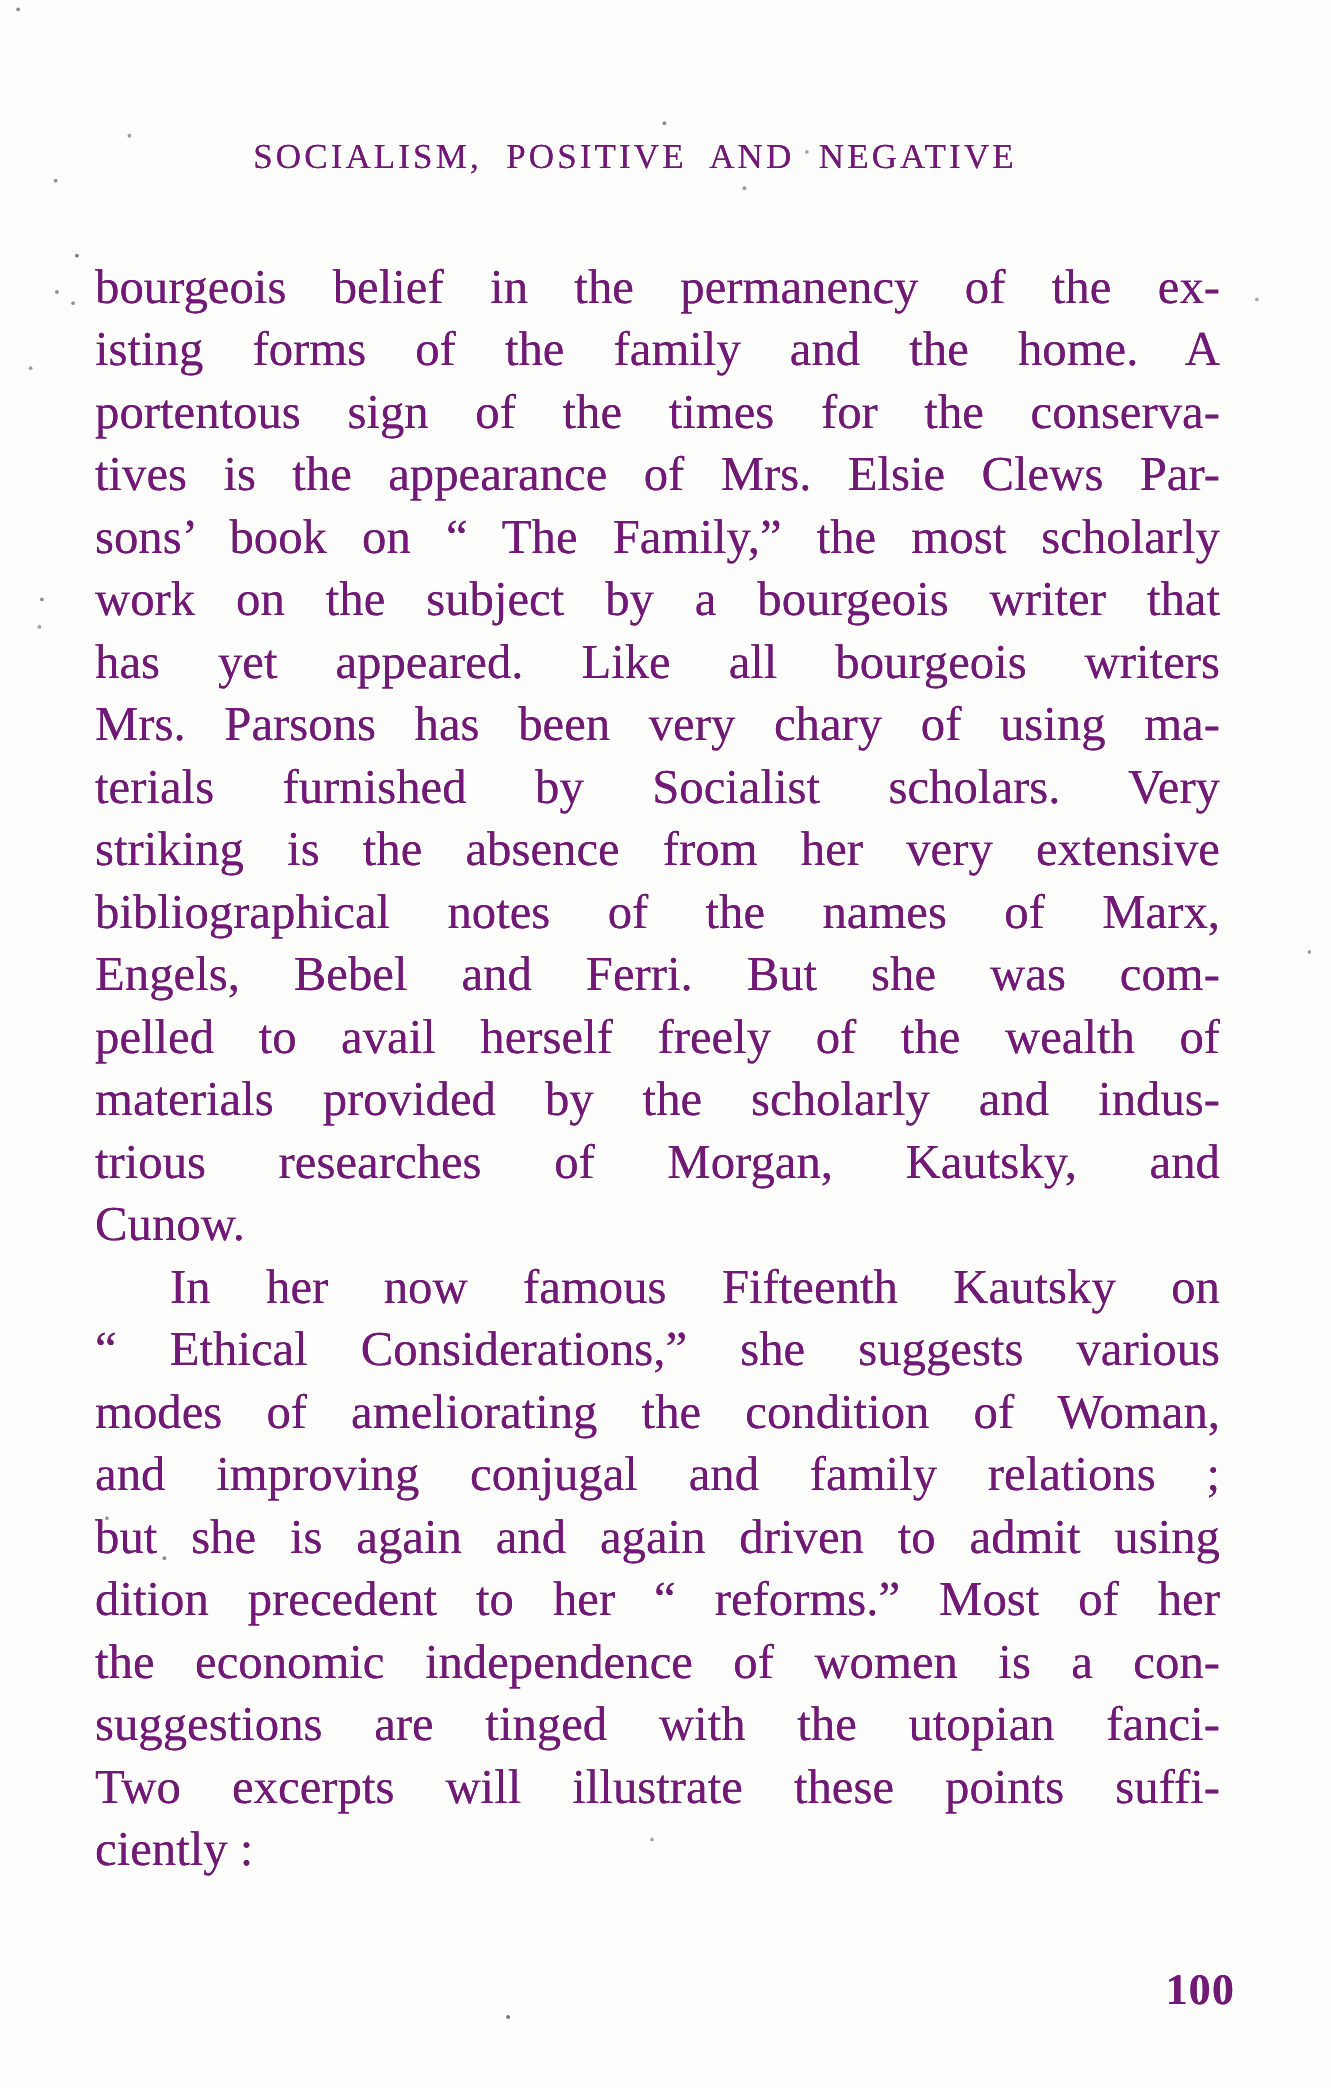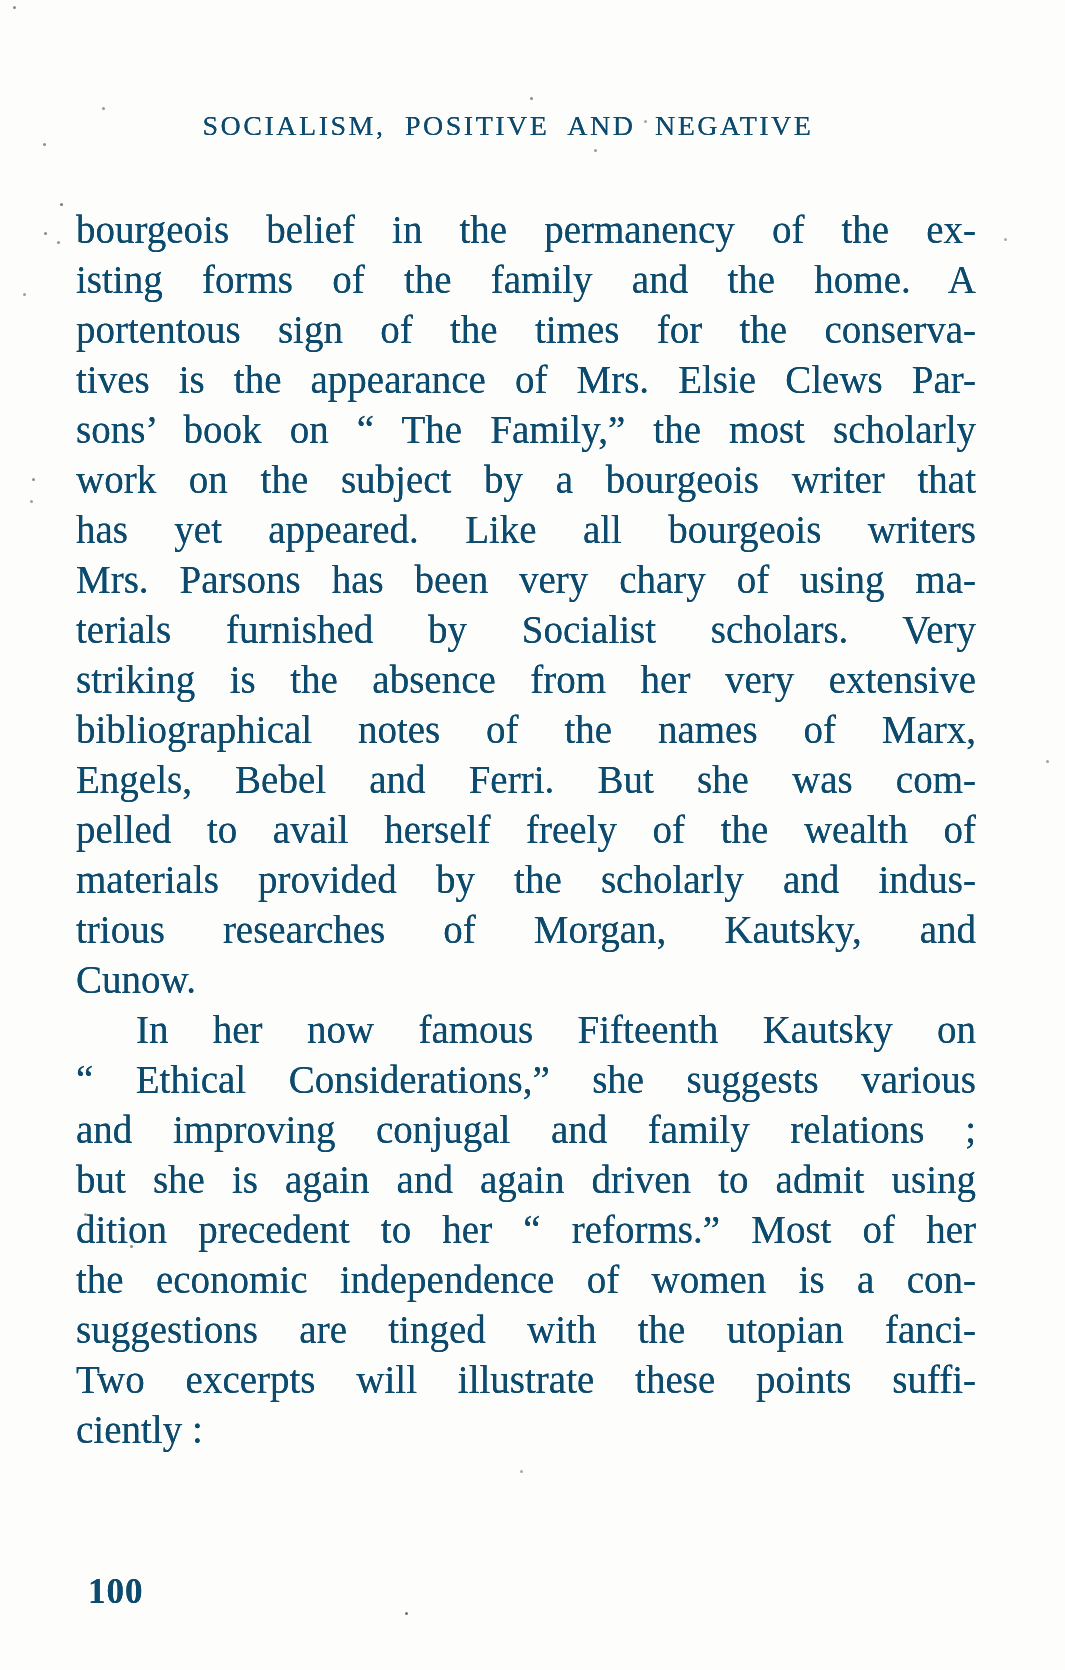--- a/index.html
+++ b/index.html
@@ -5,21 +5,21 @@
   html, body {
     margin: 0;
     padding: 0;
     background: #e8e8e8;
   }
   .page {
     position: relative;
     width: 1065px;
     height: 1670px;
     background: #fdfdfb;
-    color: #0c4a6e;
+    color: #701a75;
     font-family: "Liberation Serif", "DejaVu Serif", serif;
     overflow: hidden;
   }
   .running-header {
     position: absolute;
     top: 110px;
     left: 58px;
     width: 900px;
     text-align: center;
     font-size: 28px;
@@ -46,21 +46,21 @@
     text-align-last: left;
   }
   .ln.indent {
     text-indent: 60px;
   }
   .folio {
     position: absolute;
     top: 1572px;
     left: 88px;
     width: 900px;
-    text-align: left;
+    text-align: right;
     font-size: 35px;
     font-weight: 700;
     letter-spacing: 1px;
     text-shadow: 0 0 0.5px currentColor;
   }
   
   .specks {
     position: absolute;
     left: 13px;
     top: 6px;
@@ -112,20 +112,21 @@
       <div class="ln">Engels, Bebel and Ferri.  But she was com-</div>
       <div class="ln">pelled to avail herself freely of the wealth of</div>
       <div class="ln">materials provided by the scholarly and indus-</div>
       <div class="ln">trious researches of Morgan, Kautsky, and</div>
       <div class="ln par-end">Cunow.</div>
     </div>
 
     <div>
       <div class="ln indent">In her now famous Fifteenth Kautsky on</div>
       <div class="ln">“ Ethical Considerations,” she suggests various</div>
+      <div class="ln">modes of ameliorating the condition of Woman,</div>
       <div class="ln">and improving conjugal and family relations ;</div>
       <div class="ln">but she is again and again driven to admit using</div>
       <div class="ln">dition precedent to her “ reforms.”  Most of her</div>
       <div class="ln">the economic independence of women is a con-</div>
       <div class="ln">suggestions are tinged with the utopian fanci-</div>
       <div class="ln">Two excerpts will illustrate these points suffi-</div>
       <div class="ln par-end">ciently :</div>
     </div>
 
   </div>

